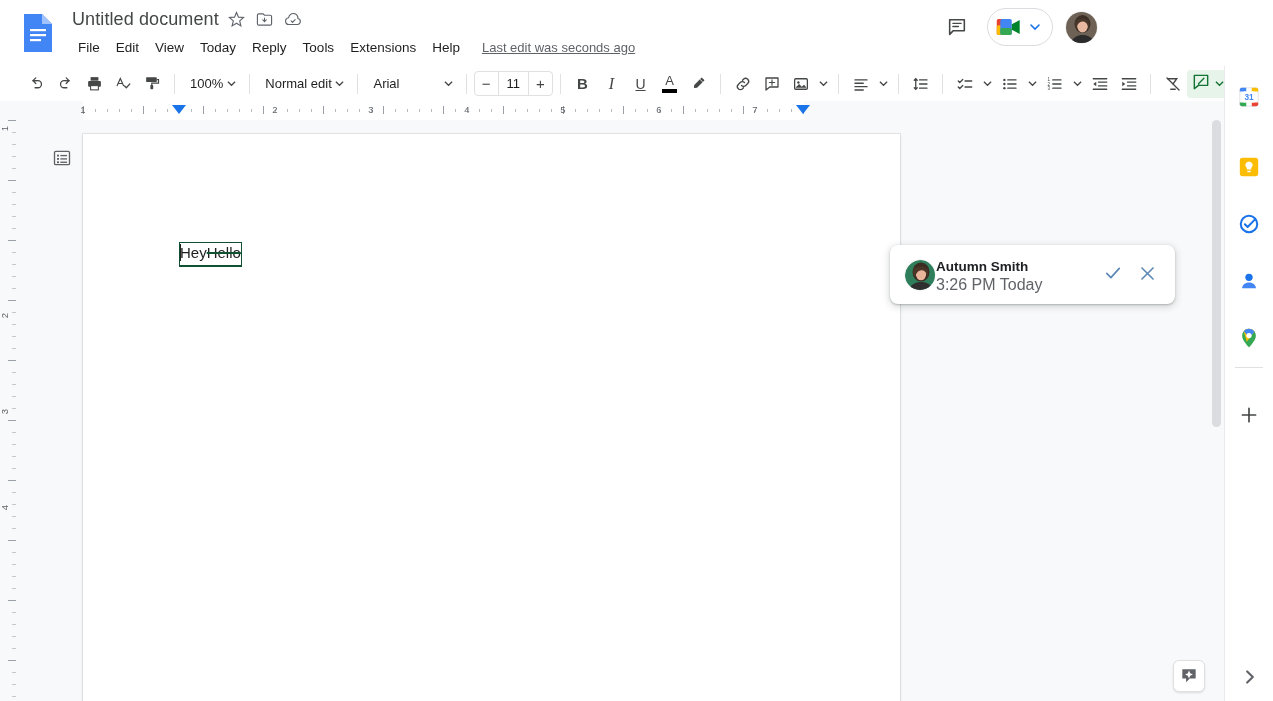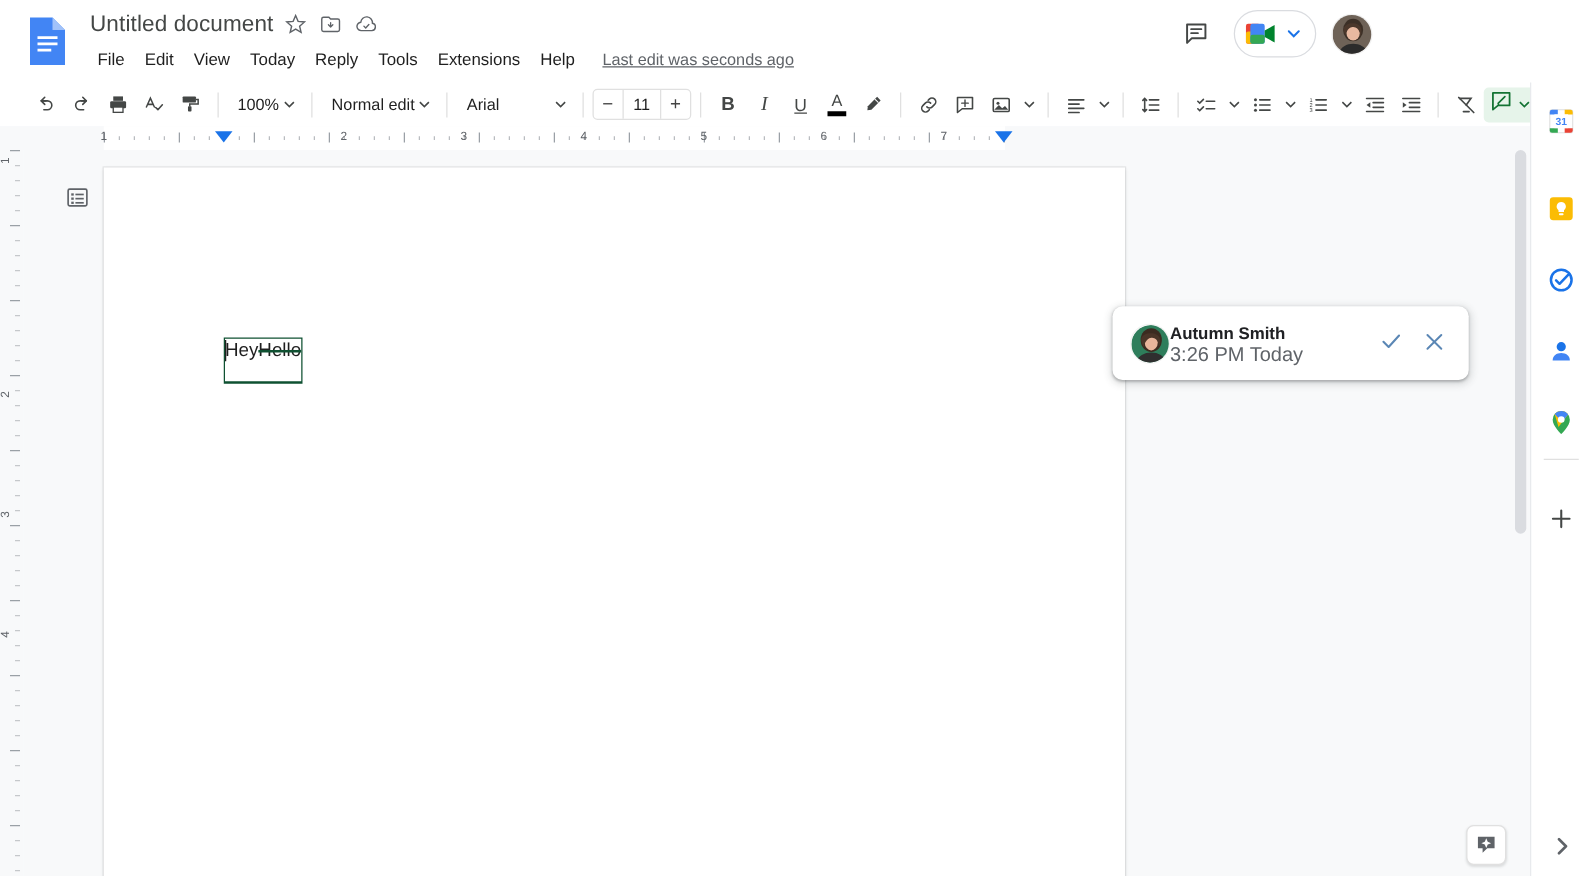--- a/index.html
+++ b/index.html
@@ -59,21 +59,21 @@
   .vruler .vtrack { position: absolute; left: 0; top: 0; width: 19px; height: 581px; }
   .vtick { position: absolute; left: 12px; width: 4px; height: 1px; background: #c5c8cb; }
   .vtick.major { left: 8px; width: 8px; background: #9aa0a6; }
   .vnum { position: absolute; left: 2px; font-size: 9.5px; color: #5f6368; transform: rotate(-90deg) translateX(0); transform-origin: center; }
 
   .canvas { position: absolute; left: 19px; top: 120px; width: 1205px; height: 581px; background: #f8f9fa; overflow: hidden; }
   .page { position: absolute; left: 64px; top: 14px; width: 817px; height: 1056px; background: #fff; box-shadow: 0 0 0 1px rgba(0,0,0,.07), 0 1px 3px rgba(60,64,67,.14); }
   .outline-btn { position: absolute; left: 31px; top: 26px; width: 24px; height: 24px; border-radius: 4px; display: flex; align-items: center; justify-content: center; cursor: pointer; }
 
   .doc-line { position: absolute; left: 96px; top: 108px; font-size: 15px; font-family: "Liberation Sans", sans-serif; white-space: nowrap; }
-  .sugg-box { display: inline-block; border: 1px solid #0f5132; border-top-width: 1px; border-bottom-width: 2px; padding: 1px 0 16px 0; line-height: 17px; position: relative; margin-top: 28px; }
+  .sugg-box { display: inline-block; border: 1px solid #0f5132; border-top-width: 1px; border-bottom-width: 2px; padding: 1px 0 4px 0; line-height: 17px; position: relative; }
   .txt-ins { color: #1f1f1f; }
   .txt-del { color: #1f1f1f; text-decoration: line-through; text-decoration-color: #0f5132; text-decoration-thickness: 1.5px; }
   .caret-bar { position: absolute; left: 0; top: 1px; width: 1px; height: 17px; background: #1f1f1f; }
 
   
   .vscroll { position: absolute; right: 49px; top: 120px; width: 15px; height: 581px; background: #f8f9fa; }
   .vscroll .thumb { position: absolute; left: 3px; top: 0px; width: 9px; height: 307px; background: #dadce0; border-radius: 5px; cursor: pointer; }
 
   
   .sidepanel { position: absolute; right: 0; top: 66px; width: 49px; height: 635px; background: #fff; border-left: 1px solid #e8eaed; display: flex; flex-direction: column; align-items: center; }

